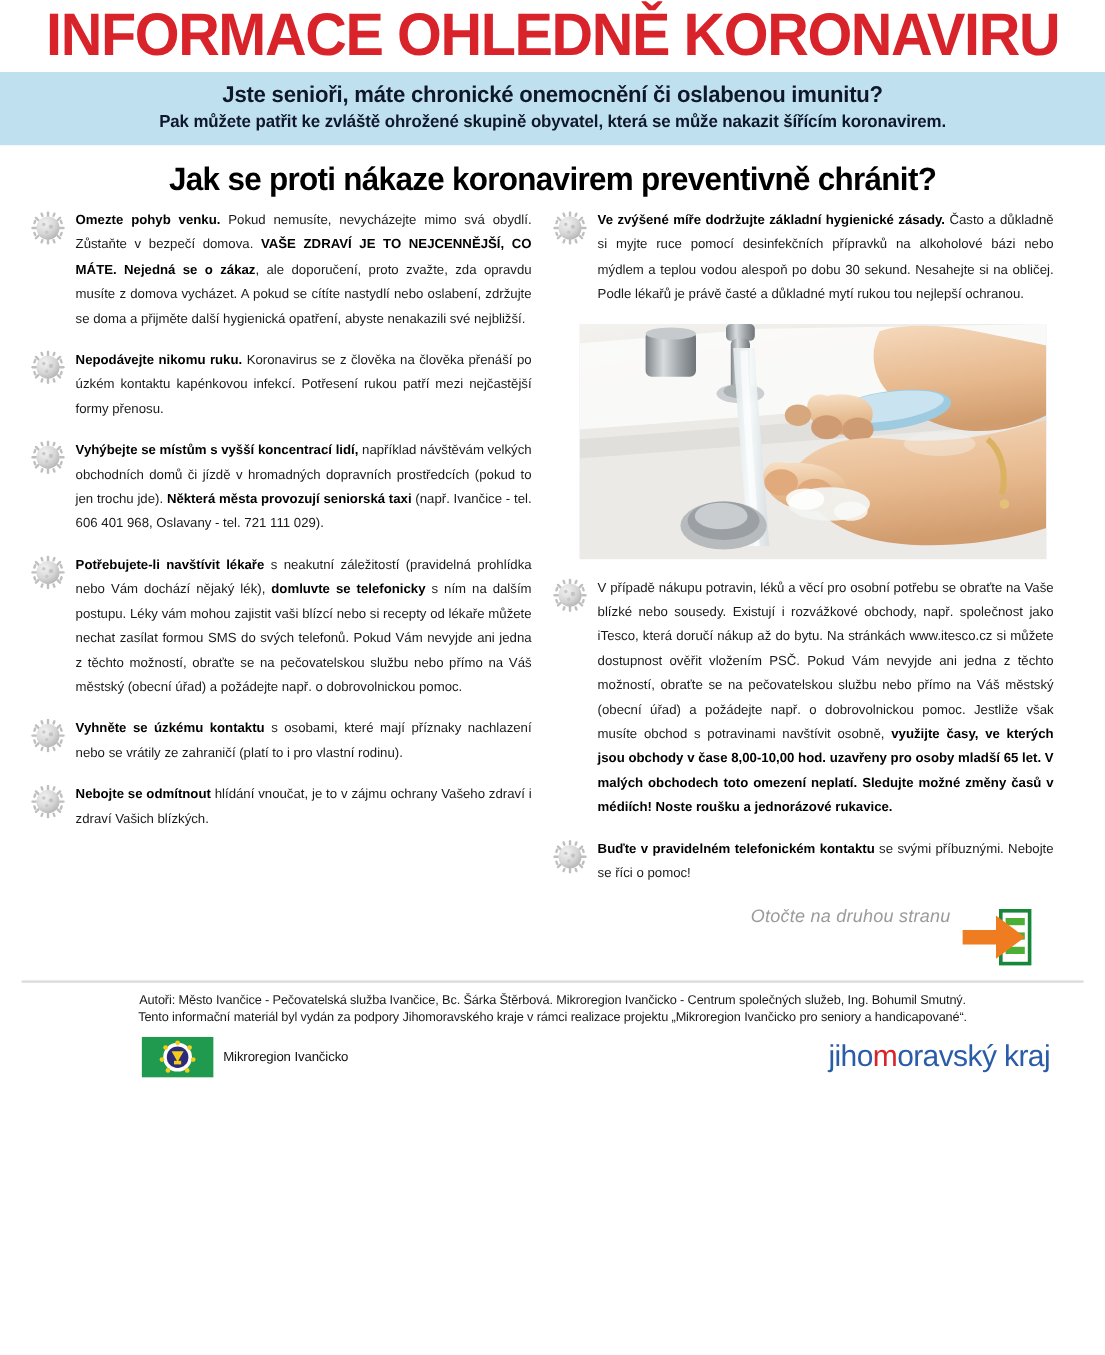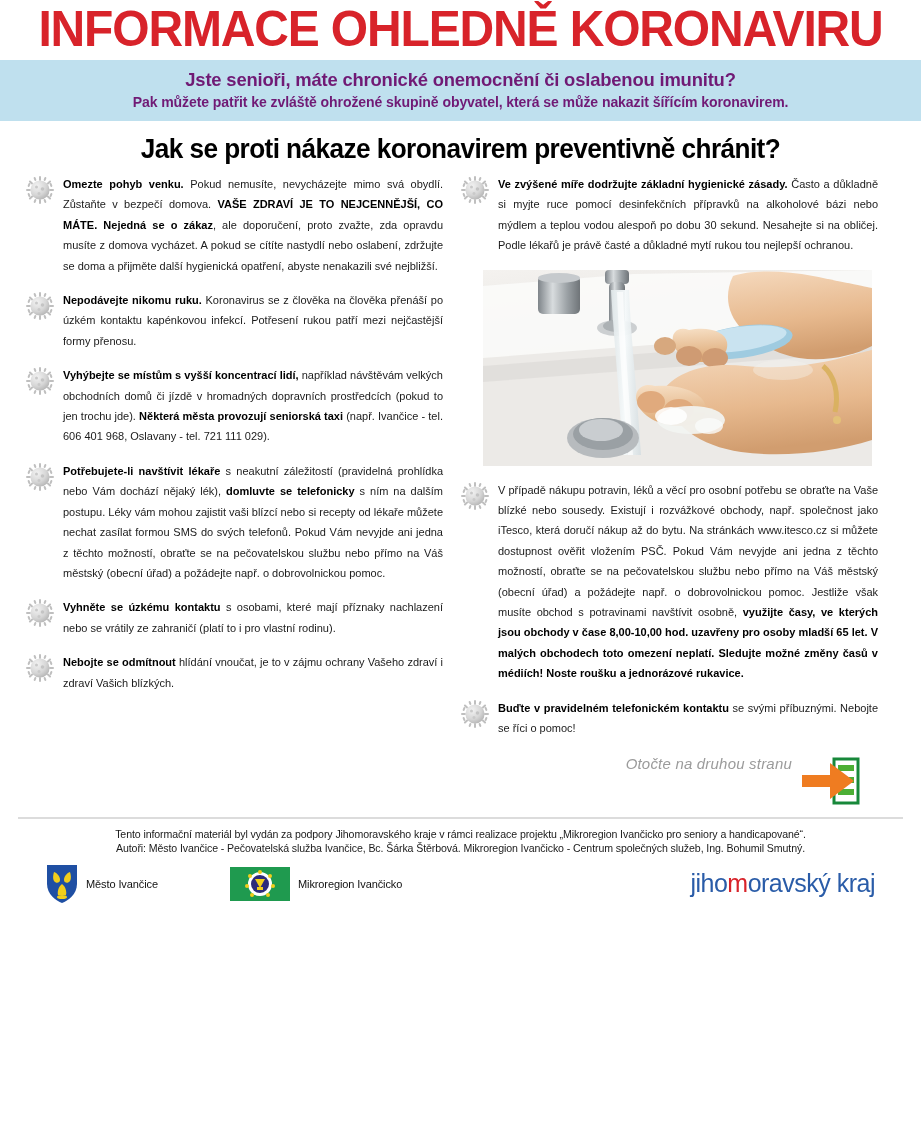--- a/index.html
+++ b/index.html
@@ -34,21 +34,21 @@
     color: #d8232a;
     font-family: "Liberation Sans", sans-serif;
     transform: scaleX(0.96);
   }
 
   
   .subbanner {
     background: #bfe0ee;
     padding: 8px 14px 9px 14px;
     text-align: center;
-    color: #701a75;
+    color: #0f172a;
   }
   .subbanner .line1 {
     font-size: 19px;
     font-weight: bold;
     line-height: 23px;
     letter-spacing: -0.2px;
     transform: scaleX(0.97);
   }
   .subbanner .line2 {
     font-size: 14.5px;
@@ -613,35 +613,25 @@
             <rect x="36" y="34" width="16" height="6" fill="#4caf35"></rect>
             <path d="M0 20 L28 20 L28 8 L52 26 L28 44 L28 32 L0 32 Z" fill="#ef7c21"></path>
           </svg>
         </div>
       </div>
     </div>
   </div>
 
   <div class="footer-divider"></div>
   <div class="footer">
+    <div class="footer-text">Autoři: Město Ivančice - Pečovatelská služba Ivančice, Bc. Šárka Štěrbová. Mikroregion Ivančicko - Centrum společných služeb, Ing. Bohumil Smutný.</div>
     <div class="footer-text">Tento informační materiál byl vydán za podpory Jihomoravského kraje v rámci realizace projektu „Mikroregion Ivančicko pro seniory a handicapované“.</div>
-    <div class="footer-text">Autoři: Město Ivančice - Pečovatelská služba Ivančice, Bc. Šárka Štěrbová. Mikroregion Ivančicko - Centrum společných služeb, Ing. Bohumil Smutný.</div>
 
     <div class="logos">
 
-      <div class="logo-group a">
-        <svg width="32" height="40" viewBox="0 0 32 40">
-          <path d="M1 1 L31 1 L31 20 C31 30 22 37 16 39 C10 37 1 30 1 20 Z" fill="#1f4fa3"></path>
-          <path d="M8 8 C8 8 6 14 8 17 C10 20 14 19 14 16 C14 12 11 9 8 8 Z" fill="#f2ce1b"></path>
-          <path d="M24 8 C24 8 26 14 24 17 C22 20 18 19 18 16 C18 12 21 9 24 8 Z" fill="#f2ce1b"></path>
-          <path d="M16 20 C13 22 11 27 12 31 L20 31 C21 27 19 22 16 20 Z" fill="#f2ce1b"></path>
-          <ellipse cx="16" cy="33" rx="5" ry="2" fill="#f2ce1b"></ellipse>
-        </svg>
-        <span class="logo-label">Město Ivančice</span>
-      </div>
 
       <div class="logo-group b">
         <svg width="60" height="34" viewBox="0 0 60 34">
           <rect x="0" y="0" width="60" height="34" fill="#1f9a4f"></rect>
           <circle cx="30" cy="17" r="12" fill="#ffffff"></circle>
           <circle cx="30" cy="17" r="9" fill="#2d2a7a"></circle>
           <path d="M25 12 L30 21 L35 12 Z" fill="#f2ce1b"></path>
           <rect x="27" y="20" width="6" height="3" fill="#f2ce1b"></rect>
           <circle cx="30" cy="5" r="2" fill="#f2ce1b"></circle>
           <circle cx="20" cy="9" r="2" fill="#f2ce1b"></circle>

